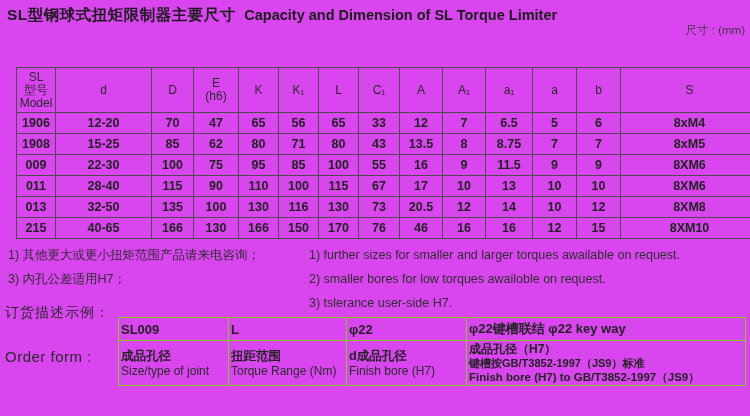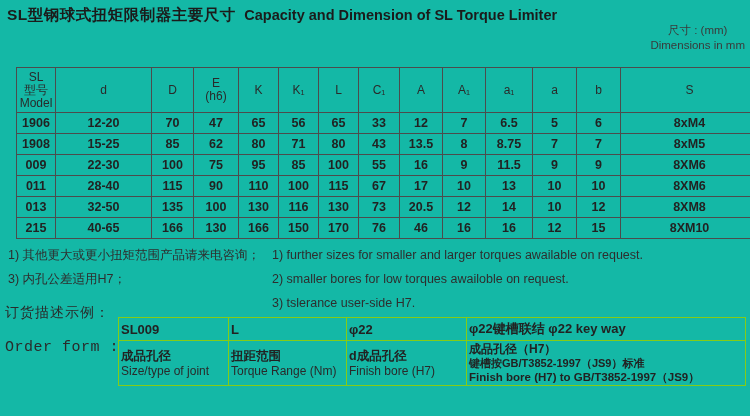--- a/index.html
+++ b/index.html
@@ -1,40 +1,40 @@
 <!DOCTYPE html>
 <html><head>
 <meta charset="utf-8">
 <style>
   html,body{margin:0;padding:0;background:#e9e9e7;}
   .page{
     position:relative;width:750px;height:416px;margin:0 auto;
-    background:#14b8a6;color:#1b1b1b;overflow:hidden;
+    background:#d946ef;color:#1b1b1b;overflow:hidden;
     font-family:"Liberation Sans","DejaVu Sans",sans-serif;
   }
   
   .title{position:absolute;top:5px;left:7px;white-space:nowrap;}
   .title .cn{font-size:15.5px;font-weight:bold;letter-spacing:.5px;}
   .title .en{font-size:14.5px;font-weight:bold;margin-left:4px;}
   
   .units{position:absolute;top:23px;right:5px;text-align:center;font-size:11.5px;line-height:15px;color:#3a3a3a;}
   
   table{border-collapse:collapse;table-layout:fixed;}
   .dim-table{position:absolute;top:58px;left:16px;width:742px;margin-top:9px;}
   .dim-table th,.dim-table td{border:1px solid #4c4c4c;text-align:center;vertical-align:middle;padding:0;overflow:hidden;}
   .dim-table thead th{height:44px;font-weight:normal;font-size:12px;line-height:13px;white-space:pre-line;color:#2a2a2a;}
   .dim-table tbody td{height:20px;font-size:12.5px;font-weight:600;color:#222;}
   
-  .notes{position:absolute;top:243px;left:8px;display:flex;font-size:12.5px;line-height:24px;color:#2e2e2e;}
+  .notes{position:absolute;top:243px;left:8px;display:flex;font-size:12.5px;line-height:24px;color:#2e2e2e;gap:37px;}
   .notes .col-cn{width:264px;flex:0 0 auto;}
   .notes .col-en{flex:0 0 auto;}
   
   .order-label{position:absolute;top:304px;left:5px;color:#2a2a2a;}
   .order-label .cn{font-size:14px;letter-spacing:1px;}
-  .order-label .en{font-size:15px;margin-top:17px;letter-spacing:.5px;font-family:Liberation Mono, monospace;}
+  .order-label .en{font-size:15px;margin-top:26px;letter-spacing:.5px;}
   .order-table{position:absolute;top:317px;left:118px;width:627px;}
   .order-table td{border:1px solid #84cc16;text-align:left;vertical-align:middle;padding:1px 2px;overflow:hidden;}
   .order-table .val-row td{height:20px;font-size:13px;font-weight:600;color:#222;}
   .order-table .field-row td{height:42px;}
   .f-cn{font-size:12.5px;font-weight:bold;line-height:16px;color:#222;}
   .f-en{font-size:12px;line-height:15px;color:#2a2a2a;}
   .f-mid{font-size:11px;font-weight:bold;line-height:13px;color:#222;}
   .f-sm{font-size:11.5px;font-weight:600;line-height:14px;color:#222;}
   .f-cn-sm{font-size:12px;font-weight:bold;line-height:15px;color:#222;}
 </style>
@@ -43,21 +43,20 @@
 
 <div class="page">
 
   <div class="title">
     <span class="cn">SL型钢球式扭矩限制器主要尺寸</span>
     <span class="en">Capacity and Dimension of SL Torque Limiter</span>
   </div>
 
   <div class="units">
     <div>尺寸 : (mm)</div>
-    <div>Dimensions in mm</div>
   </div>
 
   <table class="dim-table">
     <colgroup>
       <col style="width:39px">
         <col style="width:96px">
         <col style="width:42px">
         <col style="width:45px">
       <col style="width:40px">
         <col style="width:40px">

